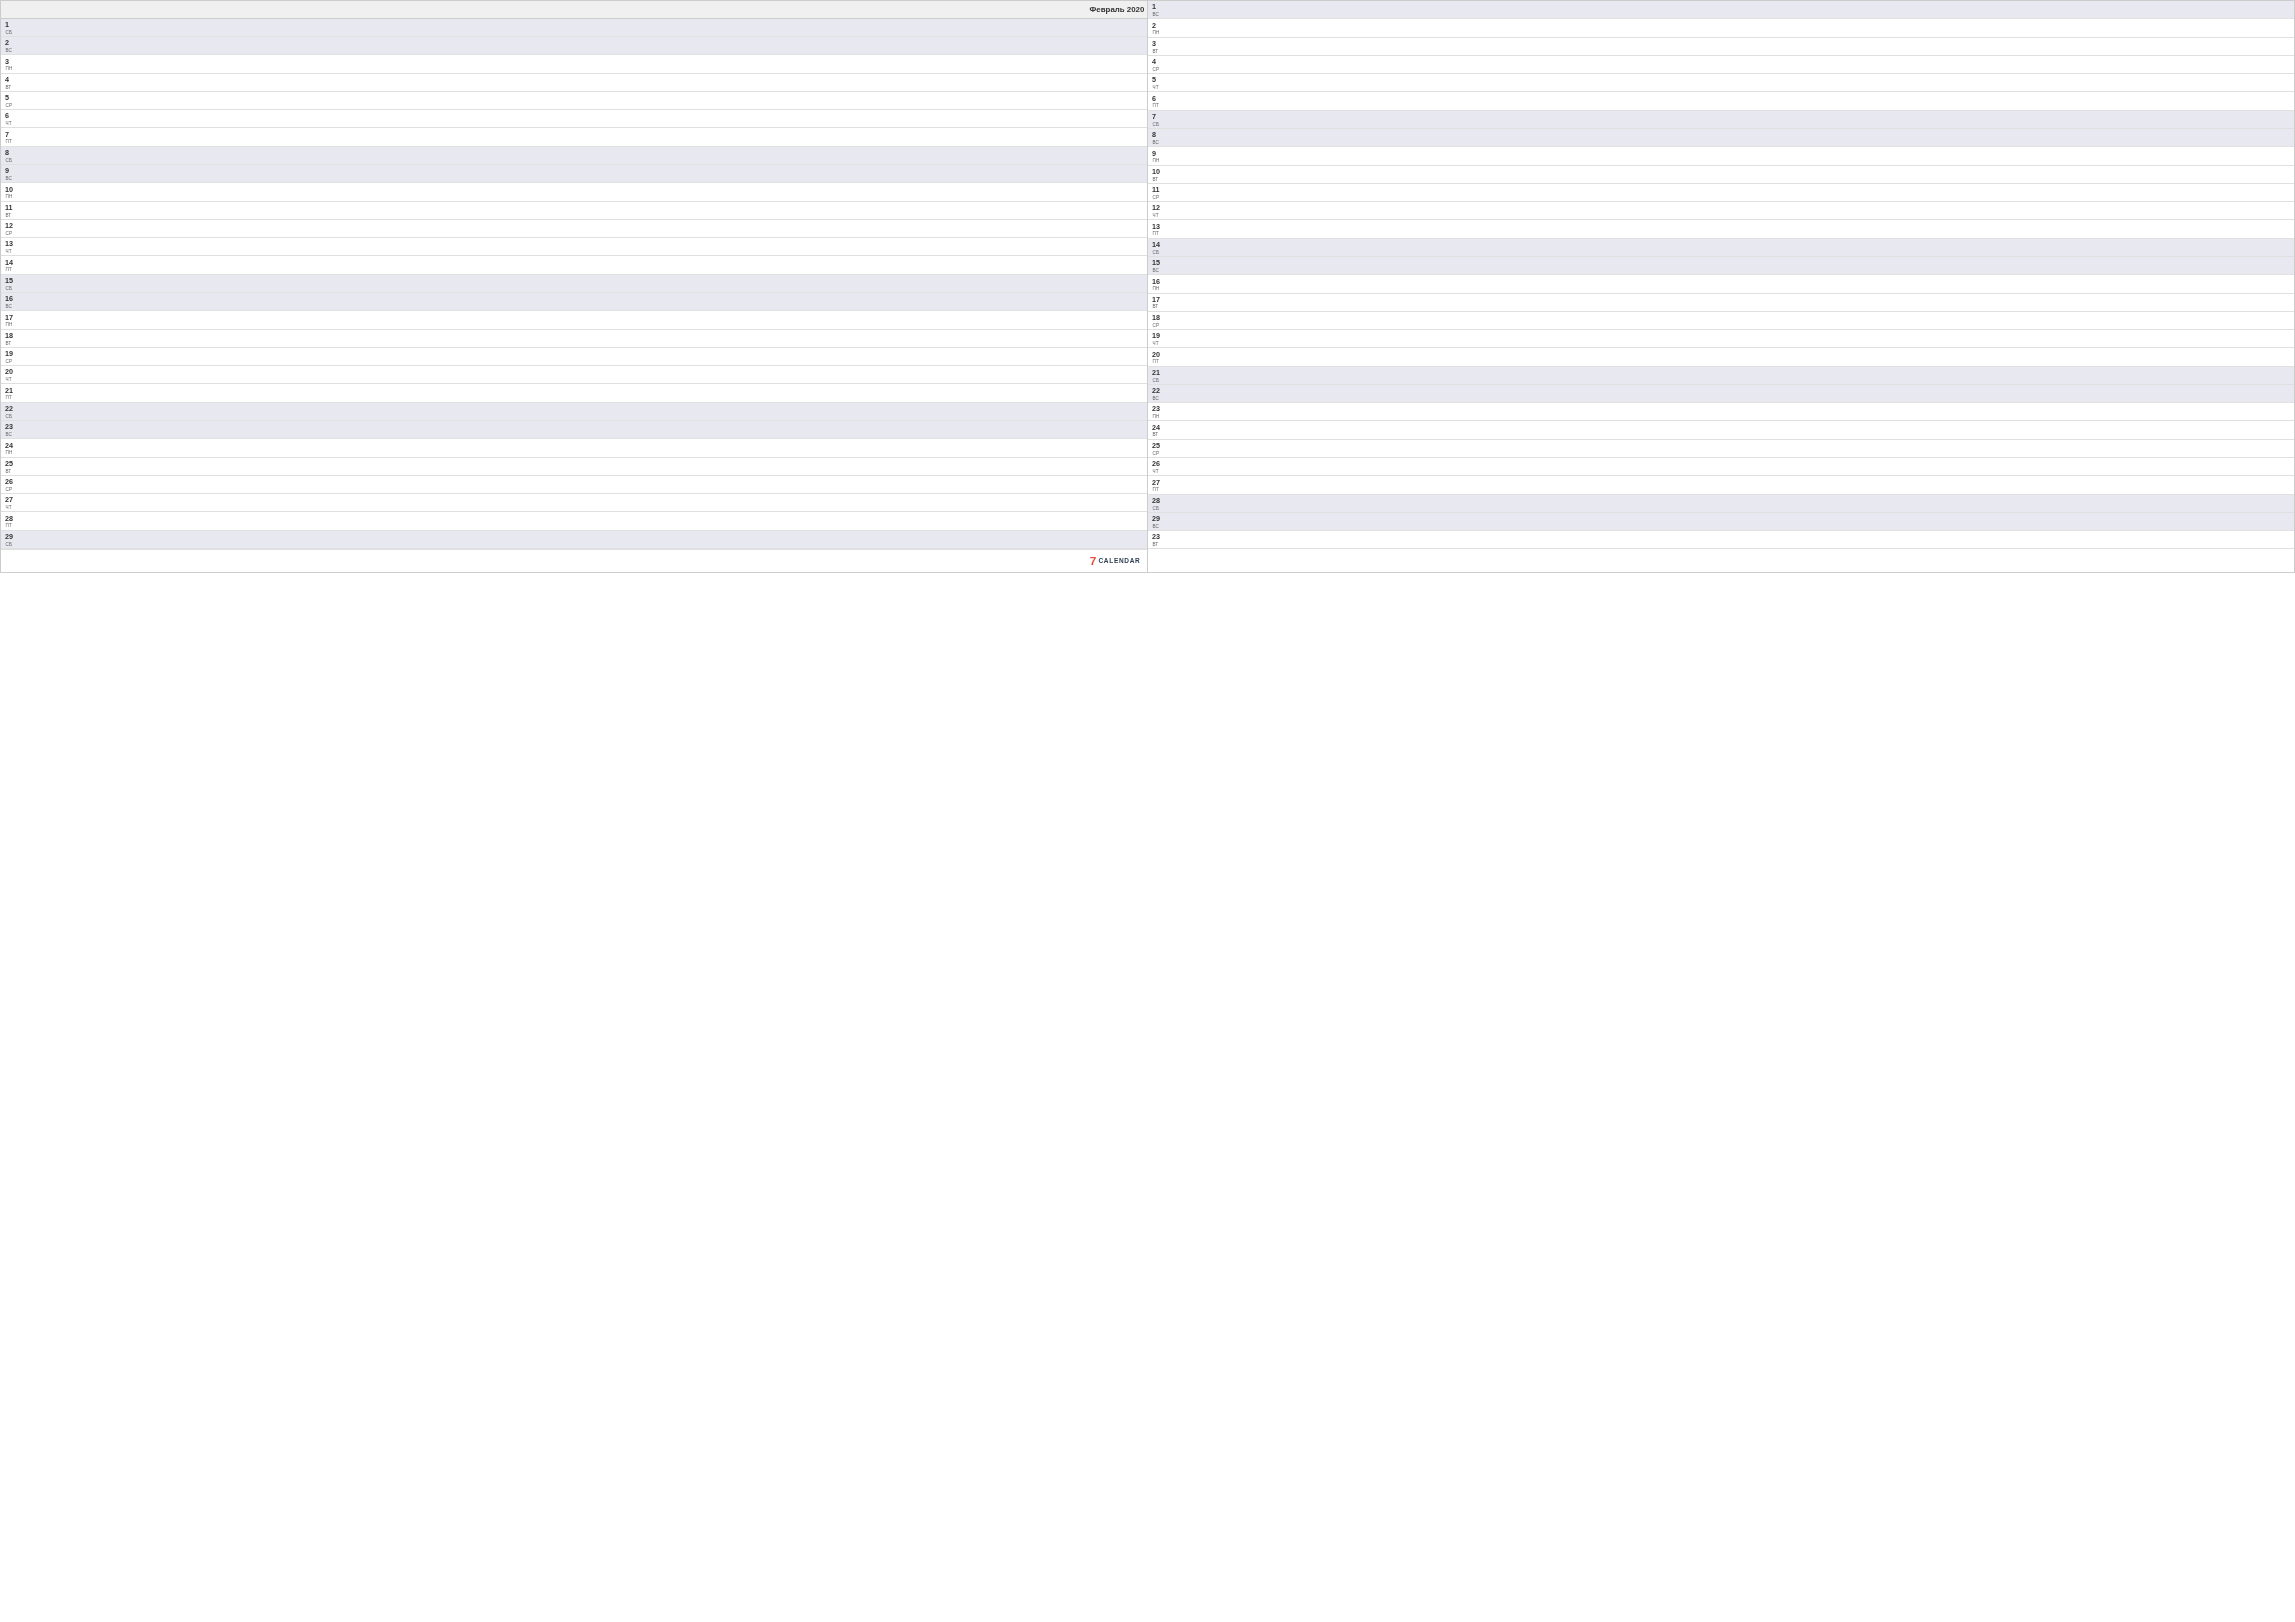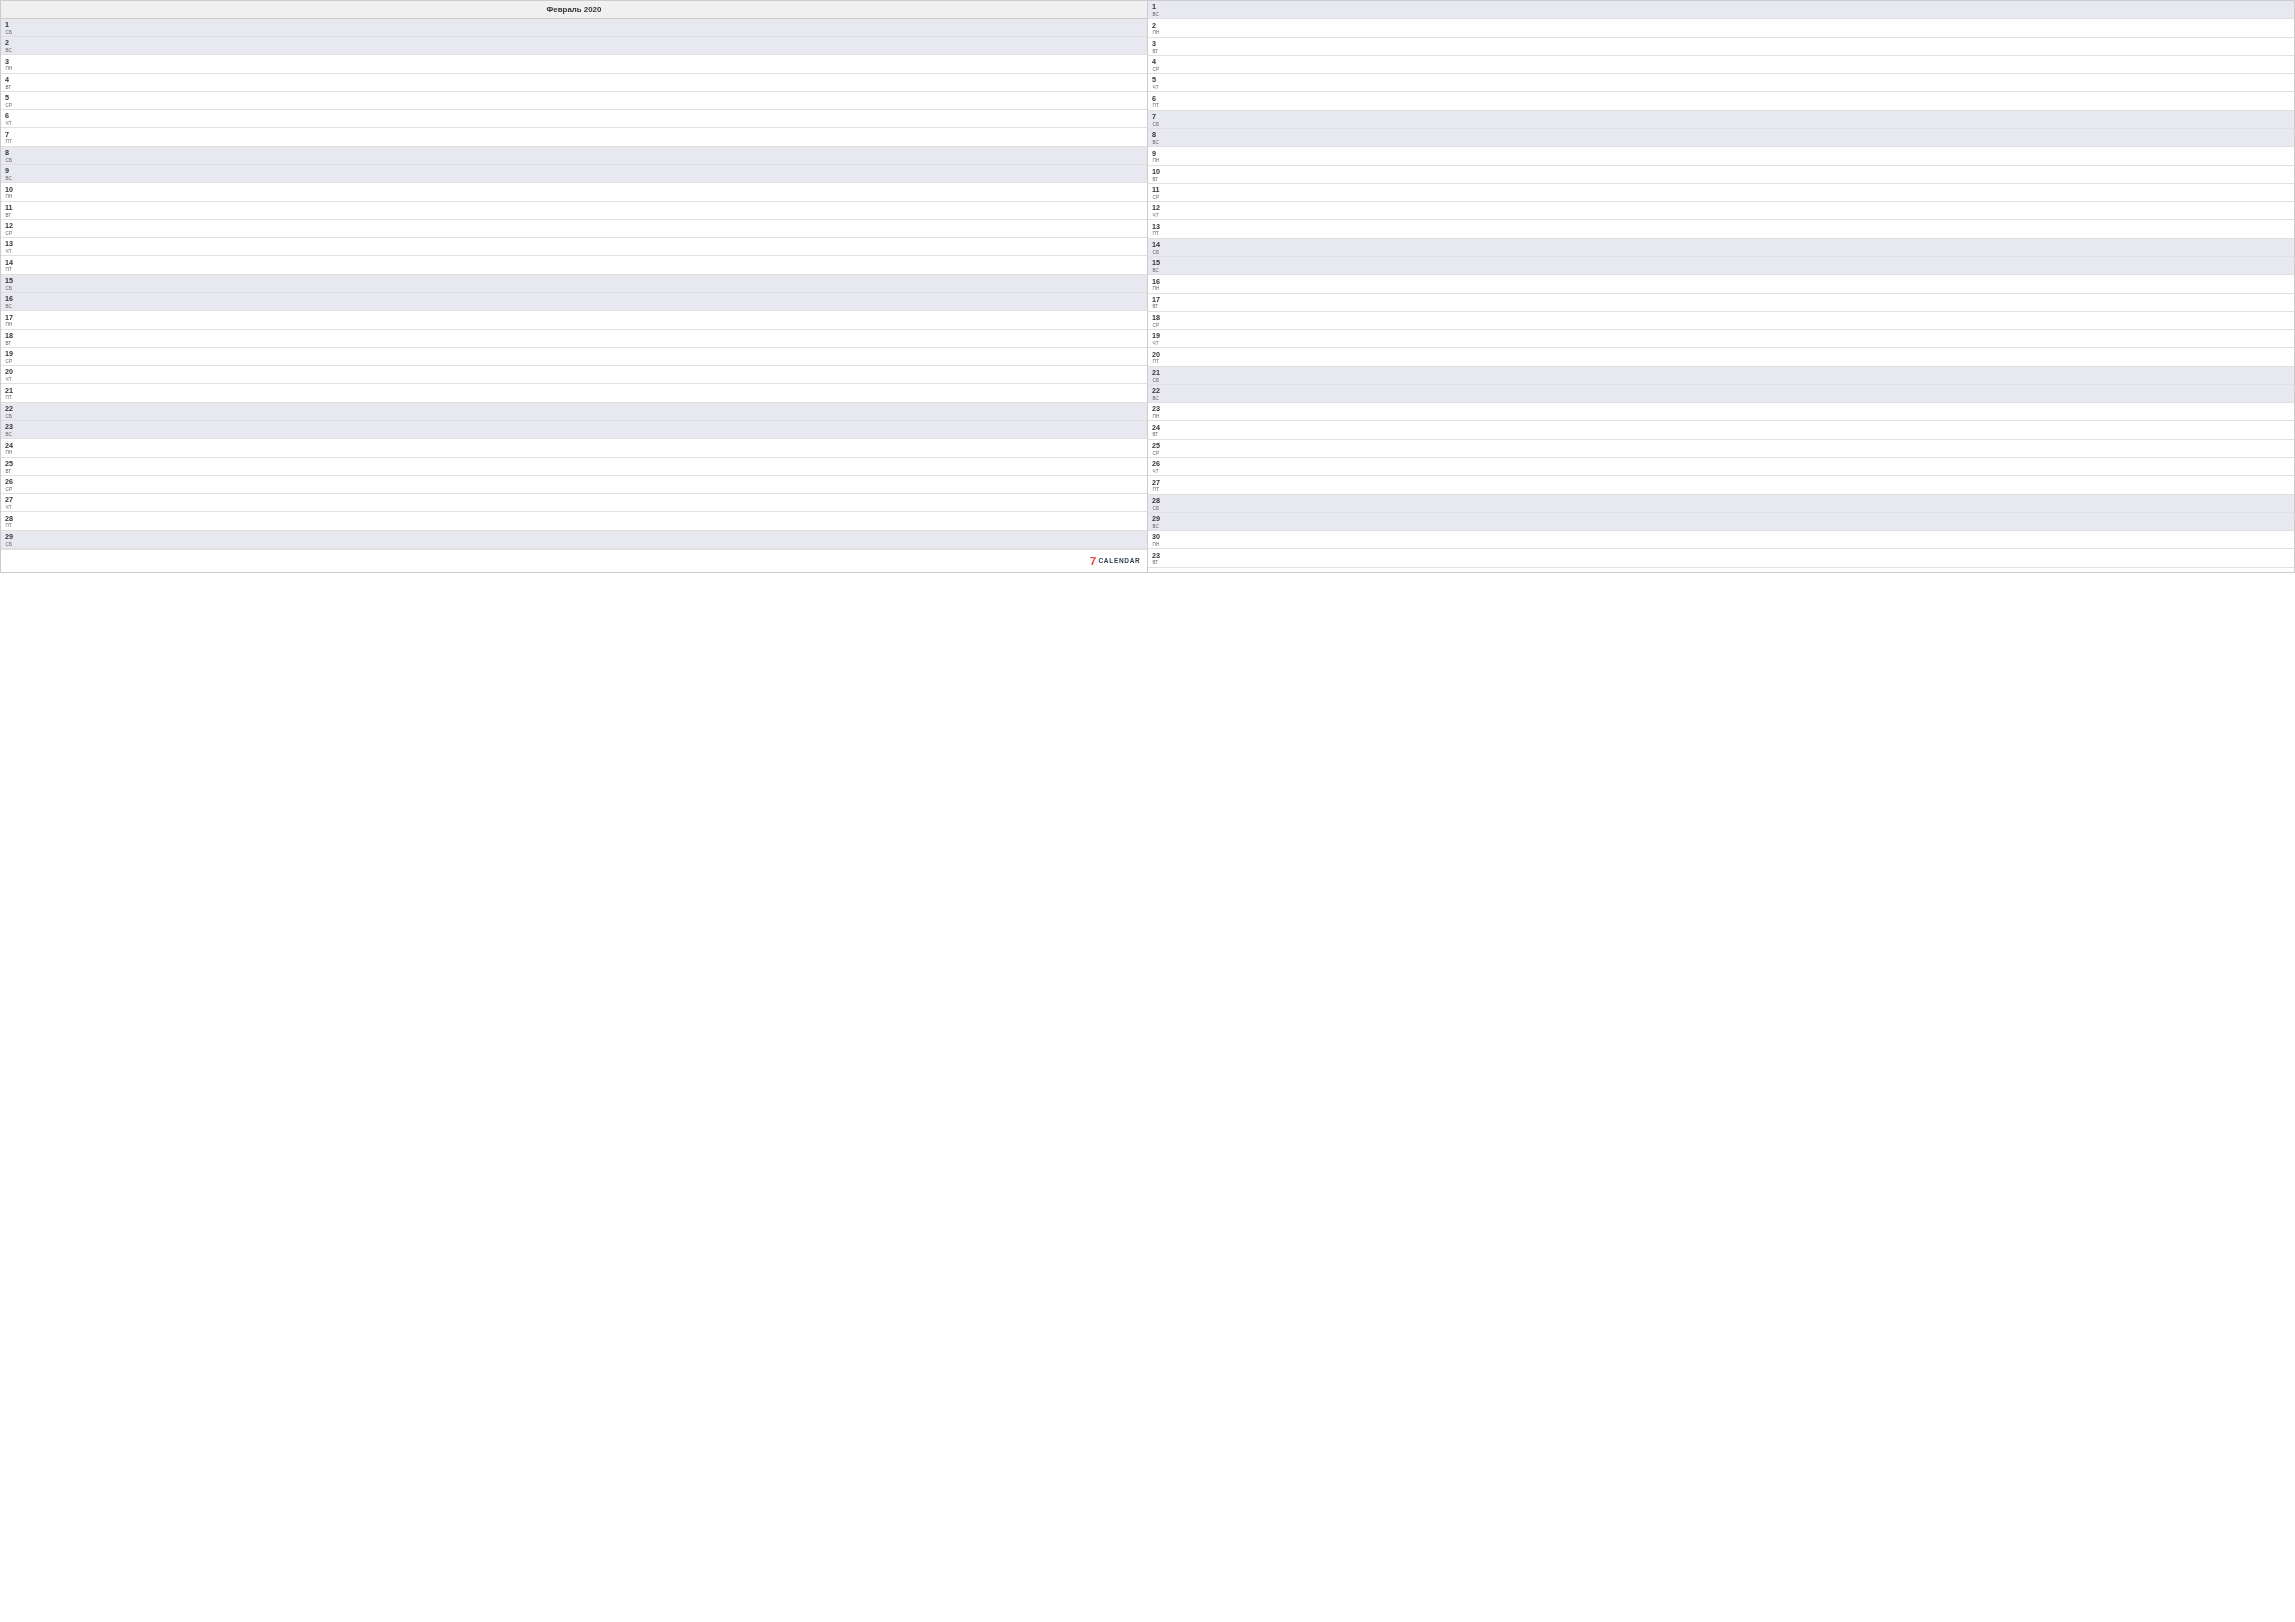--- a/index.html
+++ b/index.html
@@ -16,21 +16,21 @@
     }
     .month-col {
       flex: 1;
       border-right: 0.7px solid #ccc;
     }
     .month-col:last-child {
       border-right: none;
     }
     .month-header {
       background: #f0f0f0;
-      text-align: center;
+      text-align: right;
       padding: 3.9px 2.6px;
       font-size: 7.9px;
       font-weight: bold;
       border-bottom: 0.7px solid #ccc;
       color: #333;
     }
     .day-row {
       display: flex;
       align-items: flex-start;
       padding: 1.3px 3.9px 1.3px 3.9px;
@@ -435,25 +435,19 @@
         </div>
       </div>
       <div class="day-row weekend">
         <div class="day-info">
           <span class="day-number">29</span>
           <span class="day-name">ВС</span>
         </div>
       </div>
       <div class="day-row weekday">
         <div class="day-info">
-          <span class="day-number">30</span>
-          <span class="day-name">ПН</span>
-        </div>
-      </div>
-      <div class="day-row weekday">
-        <div class="day-info">
           <span class="day-number">23</span>
           <span class="day-name">ВТ</span>
         </div>
       </div>
     </div>
   </div>
 
 
 </body></html>

